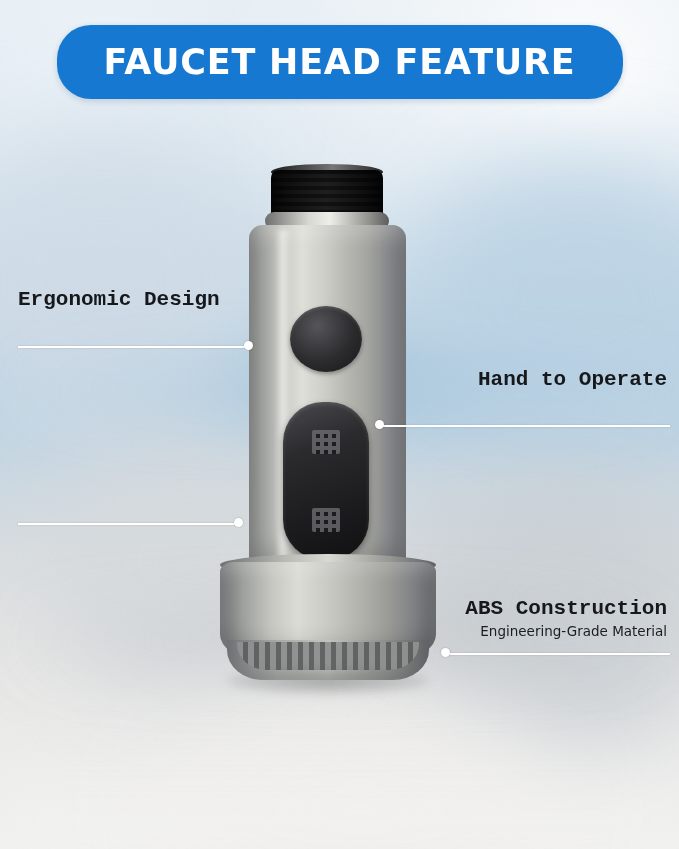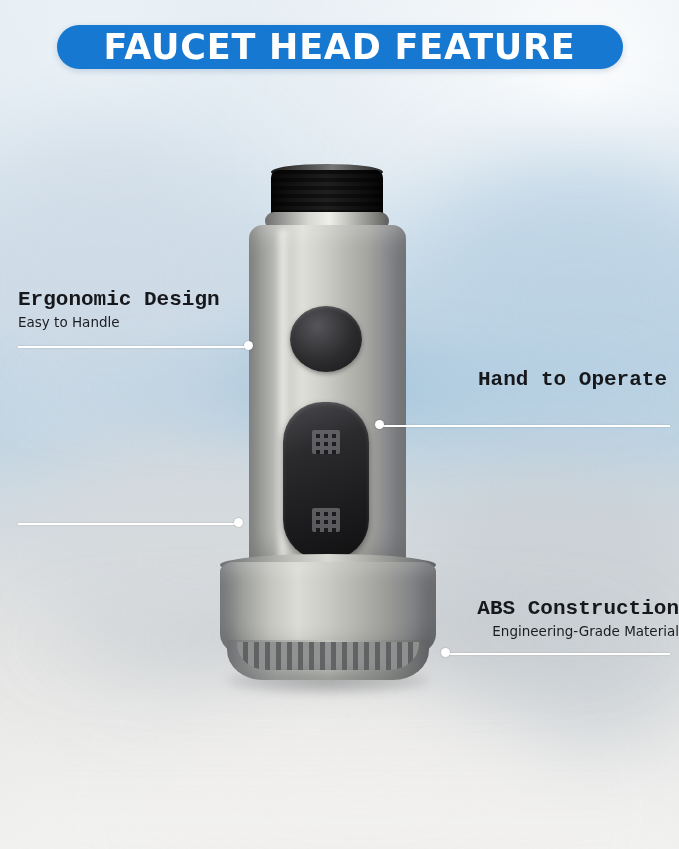--- a/index.html
+++ b/index.html
@@ -64,21 +64,21 @@
   .band-2 { top: 600px; height: 80px; background: linear-gradient(90deg, rgba(190,190,190,0.0), rgba(176,180,184,0.55), rgba(190,190,190,0.0)); }
   .band-3 { top: 742px; height: 110px; background: linear-gradient(180deg, rgba(244,243,241,0.0), rgba(246,245,243,0.95)); }
 
   
   .title-pill {
     position: absolute;
     left: 50%;
     transform: translateX(-50%);
     top: 25px;
     width: 566px;
-    height: 44px;
+    height: 74px;
     border-radius: 34px;
     background: #1678d0;
     display: flex;
     align-items: center;
     justify-content: center;
     box-shadow: 0 2px 6px rgba(10,60,110,0.18);
   }
   .title-text {
     color: #ffffff;
     font-size: 35px;
@@ -297,21 +297,21 @@
     height: 9px;
     border-radius: 50%;
     background: #ffffff;
     box-shadow: 0 0 2px rgba(0,0,0,0.25);
   }
 
   
   #c-ergonomic { left: 18px; top: 288px; }
   #c-brushed   { left: 18px; top: 450px; }
   #c-easy      { right: 12px; top: 368px; }
-  #c-abs       { right: 0; top: 597px; margin-left: 43px; }
+  #c-abs       { right: 12px; top: 597px; margin-left: 43px; }
 </style>
 </head>
 <body>
 
 <div class="poster">
 
   <div class="bg"></div>
   <div class="bg-blob blob-a"></div>
   <div class="bg-blob blob-b"></div>
   <div class="bg-blob blob-c"></div>
@@ -339,21 +339,20 @@
     <div class="flare-top"></div>
     <div class="flare"></div>
     <div class="face">
       <div class="nozzles"></div>
     </div>
     <div class="face-shadow"></div>
   </div>
 
   <div class="callout" id="c-ergonomic">
     <div class="head">Ergonomic Design</div>
-    <div class="sub">Easy to Handle</div>
   </div>
   <div class="leader" style="left:18px; top:346px; width:230px;"></div>
   <div class="dot" style="left:244px; top:341px;"></div>
 
   <div class="callout" id="c-brushed">
   </div>
   <div class="leader" style="left:18px; top:523px; width:220px;"></div>
   <div class="dot" style="left:234px; top:518px;"></div>
 
   <div class="callout right" id="c-easy">

